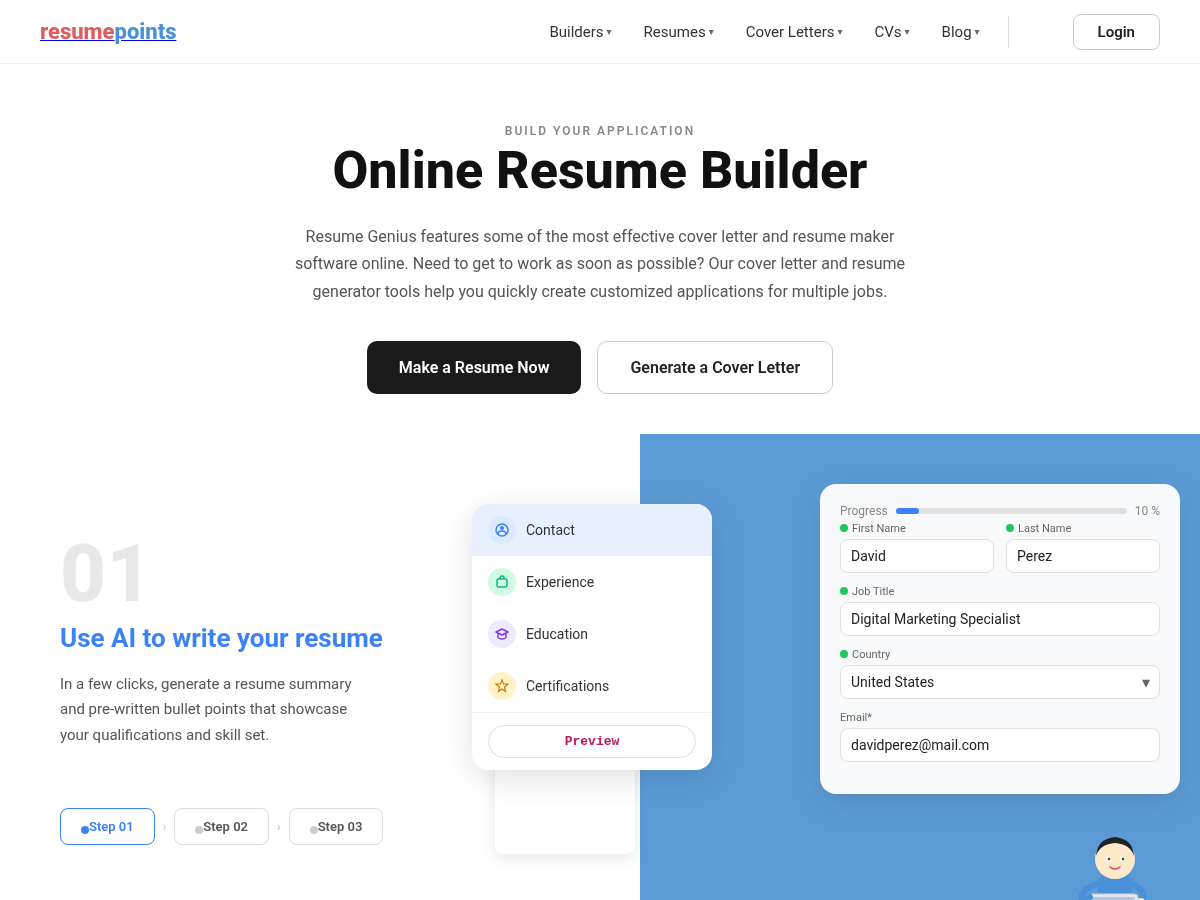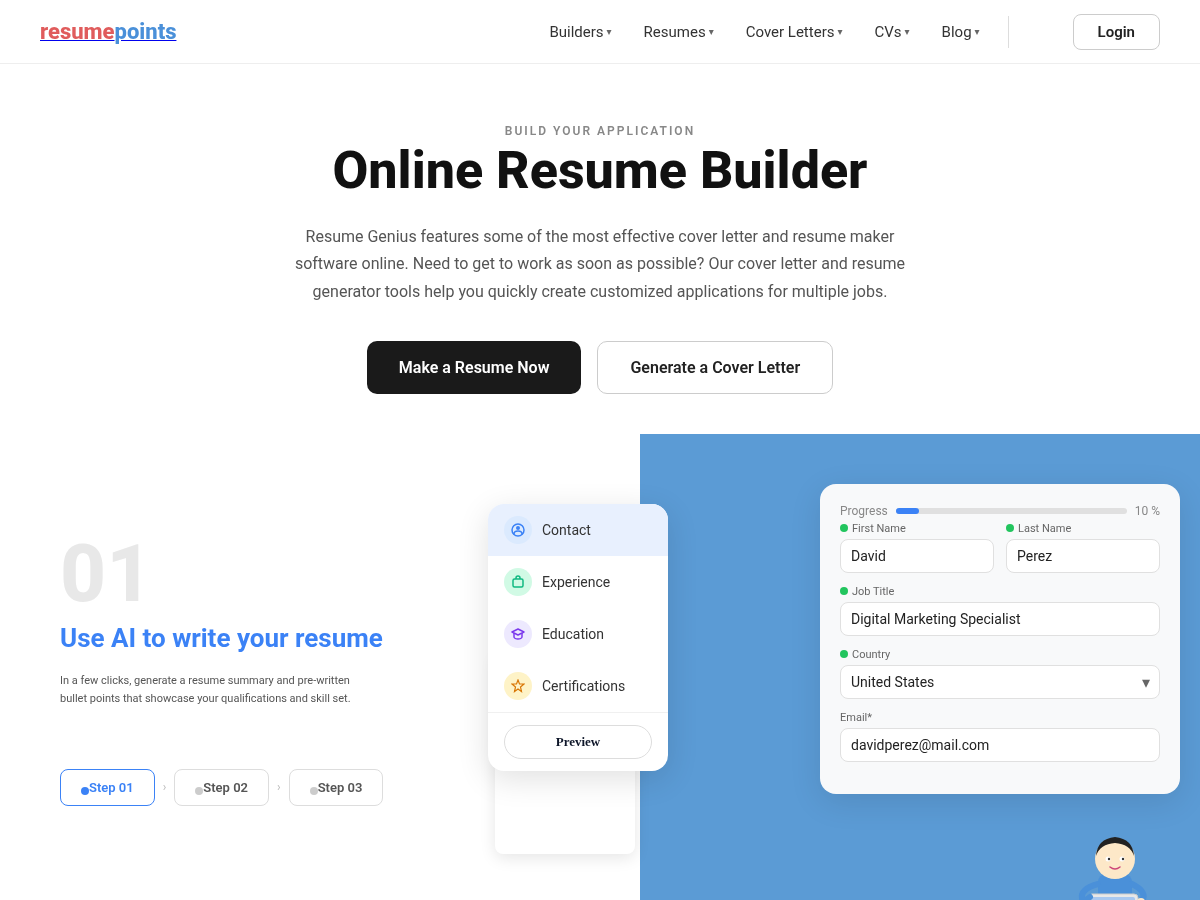--- a/index.html
+++ b/index.html
@@ -62,21 +62,21 @@
       display: flex; align-items: flex-start;
       padding: 40px 60px 0;
       position: relative;
       min-height: 480px;
     }
 
     
     .left-panel { flex: 0 0 380px; padding-top: 60px; }
     .step-number { font-size: 80px; font-weight: 800; color: #e8e8e8; line-height: 1; margin-bottom: 8px; }
     .step-title { font-size: 26px; font-weight: 700; color: #3b82f6; margin-bottom: 16px; line-height: 1.3; }
-    .step-desc { font-size: 11px; color: #555; line-height: 1.7; max-width: 300px; }
+    .step-desc { font-size: 15px; color: #555; line-height: 1.7; max-width: 300px; }
 
     
     .steps-nav {
       display: flex; align-items: center; gap: 8px;
       margin-top: 60px;
     }
     .step-btn {
       display: flex; align-items: flex-end; gap: 0;
       padding: 10px 20px; border: 1.5px solid #ddd; border-radius: 8px;
       font-size: 13px; font-weight: 600; cursor: pointer;
@@ -99,22 +99,22 @@
       position: absolute;
       right: -60px; top: -40px;
       width: 560px; height: 520px;
       background: #5b9bd5;
       border-radius: 0 0 0 40px;
     }
 
     
     .builder-sidebar {
       position: absolute;
-      left: 48px; top: 30px;
-      width: 180px;
+      left: 32px; top: 30px;
+      width: 240px;
       background: #fff;
       border-radius: 16px;
       box-shadow: 0 8px 32px rgba(0,0,0,0.12);
       overflow: hidden;
       z-index: 3;
     }
     .sidebar-item {
       display: flex; align-items: center; gap: 10px;
       padding: 12px 16px; font-size: 14px; color: #333;
     }
@@ -130,21 +130,21 @@
     .icon-cert { background: #fef3c7; color: #d97706; }
 
     .preview-btn-wrap {
       padding: 12px 16px;
       border-top: 1px solid #f0f0f0;
     }
     .preview-btn {
       width: 100%; padding: 8px; text-align: center;
       border: 1.5px solid #ddd; border-radius: 20px;
       font-size: 13px; font-weight: 600; cursor: pointer;
-      background: #fff; color: #0f172a; font-family: Liberation Serif, serif;
+      background: #fff; color: #be185d; font-family: Liberation Mono, monospace;
     }
 
     
     .resume-preview-card {
       position: absolute;
       left: 55px; top: 180px;
       width: 140px; height: 200px;
       background: #fff;
       border-radius: 8px;
       box-shadow: 0 4px 16px rgba(0,0,0,0.1);

